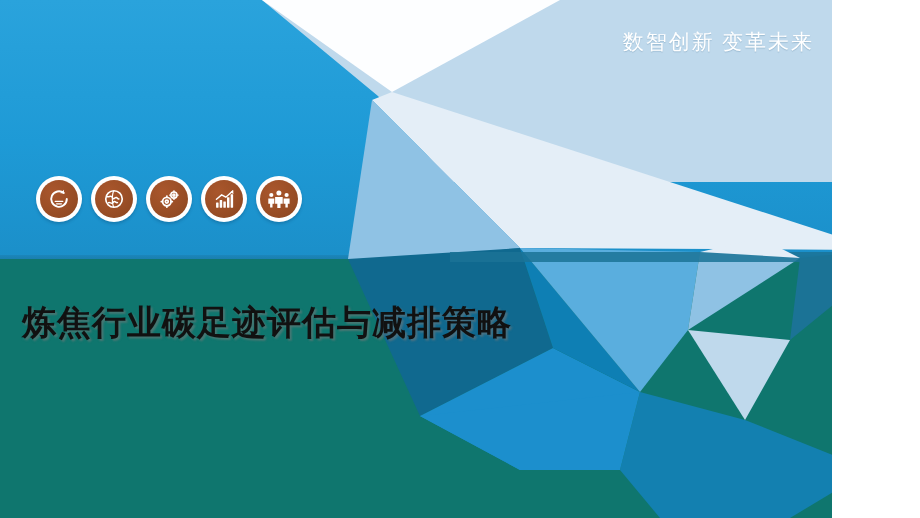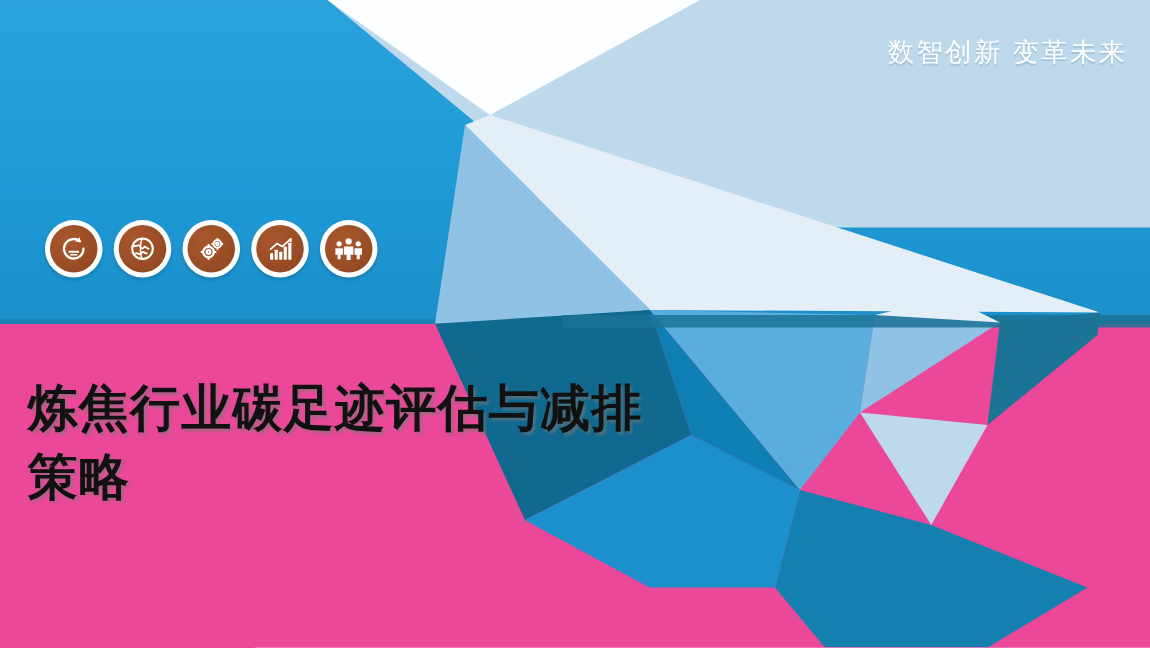--- a/index.html
+++ b/index.html
@@ -4,22 +4,22 @@
 <style>
   * { margin:0; padding:0; box-sizing:border-box; }
   html,body { width:920px; height:518px; }
   body {
     font-family:"Liberation Sans","DejaVu Sans",sans-serif;
     background:#ffffff;
     position:relative;
     overflow:hidden;
   }
   #slide {
-    position:absolute; left:0; top:0; width:920px; height:518px;
-    background:#ec4899; overflow:hidden;
+    position:absolute; left:0; top:0; width:832px; height:518px;
+    background:#0f766e; overflow:hidden;font-family:Liberation Serif, serif;
   }
   
   .band {
     position:absolute; left:0; top:0; width:920px; height:259px;
     background:linear-gradient(180deg,#2AA3DC 0%,#1E9AD6 55%,#1B8FC9 100%);
   }
   .band-edge {
     position:absolute; left:0; top:255px; width:920px; height:4px;
     background:linear-gradient(180deg,#1B86BB 0%,#1A7FAF 100%);
   }
@@ -49,21 +49,21 @@
   .icon-inner {
     width:38px; height:38px; border-radius:50%;
     background:radial-gradient(circle at 35% 30%,#A9562C 0%,#9A4E26 55%,#8A451F 100%);
     display:flex; align-items:center; justify-content:center;
   }
   .icon-inner svg { display:block; }
   
   .title {
     position:absolute; left:22px; top:300px;
     width:520px;
-    font-size:40px; font-weight:bold; line-height:1.38;
+    font-size:34px; font-weight:bold; line-height:1.38;
     color:#111111;
     letter-spacing:1px;
     text-shadow:2px 2px 2px rgba(120,120,120,0.55);
   }
 </style>
 </head>
 <body>
 
 <div id="slide">
 

